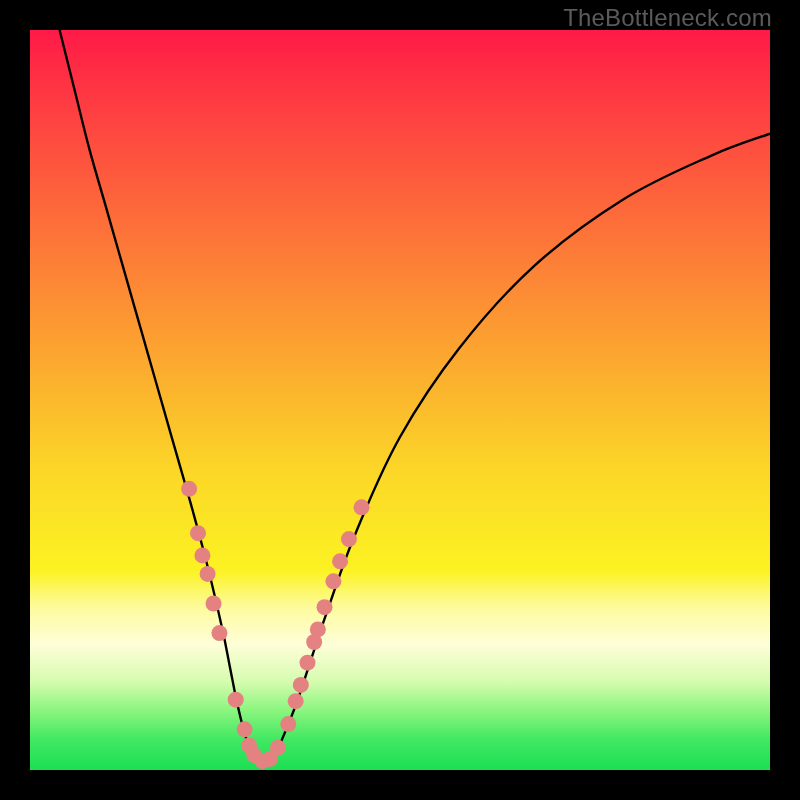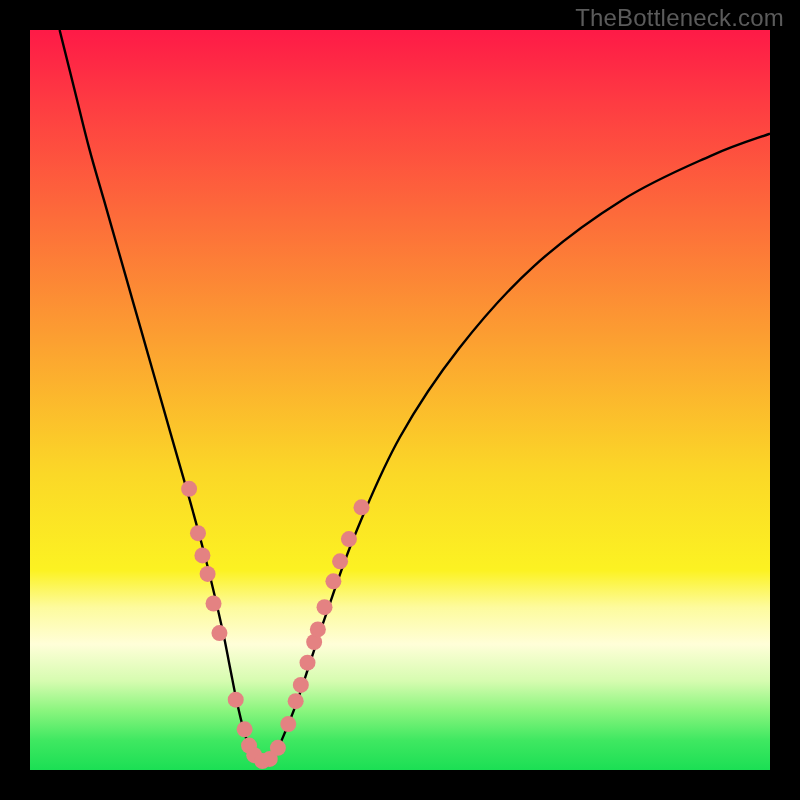--- a/index.html
+++ b/index.html
@@ -13,21 +13,21 @@
   }
   .frame {
     position: relative;
     width: 800px;
     height: 800px;
     background: #000;
   }
   .watermark {
     position: absolute;
     top: 4px;
-    right: 16px;
+    right: 28px;
     color: #5b5b5b;
     font-size: 24px;
     font-weight: 400;
     letter-spacing: 0.2px;
     user-select: none;
   }
   .plot-area {
     position: absolute;
     left: 30px;
     top: 30px;

